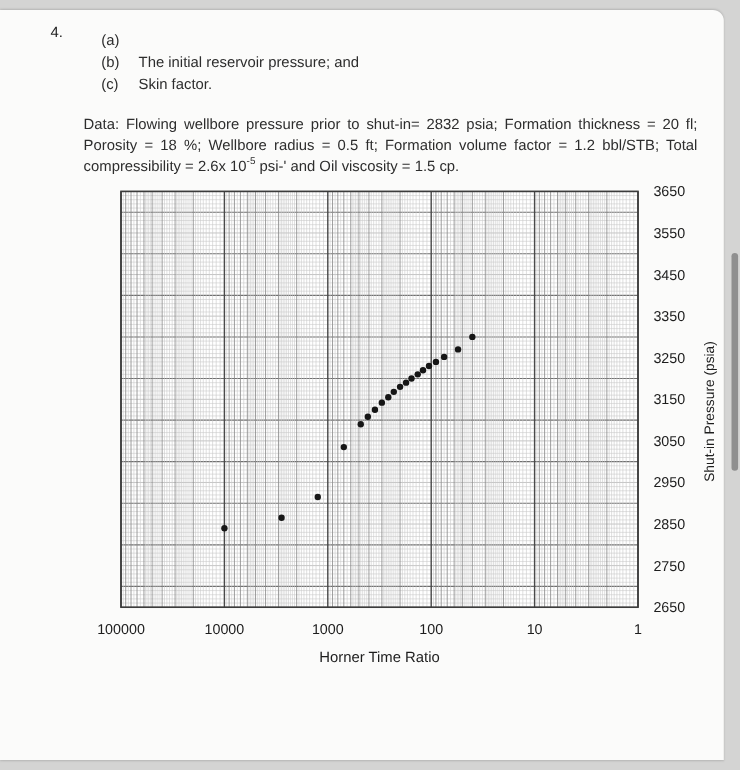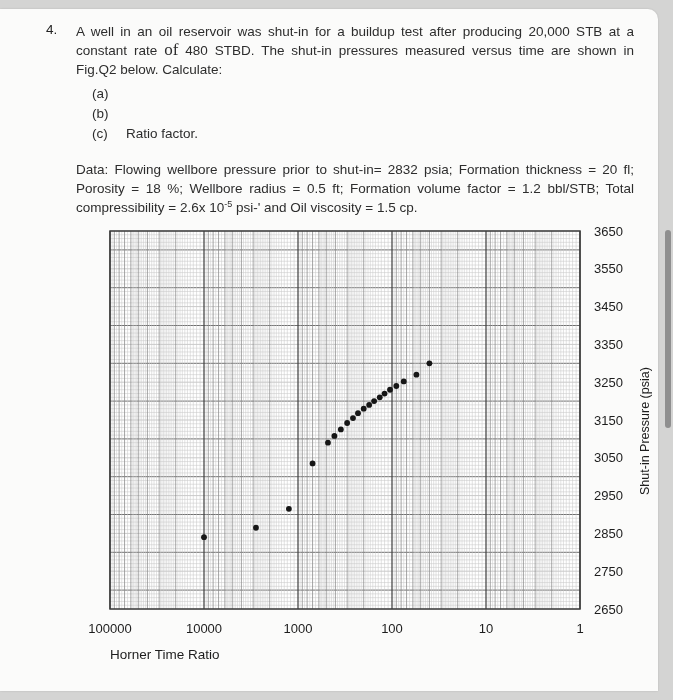--- a/index.html
+++ b/index.html
@@ -24,49 +24,49 @@
   .qbody{width:558px;font-size:13.5px;color:#2d2d2d;}
   .intro{margin:0;text-align:justify;line-height:19px;}
   .of-serif{font-family:"Liberation Serif", serif;font-size:17px;line-height:1;}
   .items{margin:5px 0 4px 16px;}
   .item{display:flex;line-height:20px;}
   .item-label{width:34px;flex:none;}
   .data-par{margin:16px 0 0 0;text-align:justify;line-height:19px;}
   sup{font-size:9px;vertical-align:super;line-height:0;}
   .chart{position:relative;margin:6px 0 0 14px;width:600px;}
   .chart svg{overflow:visible;display:block;font-family:"Liberation Sans", sans-serif;}
-  .xlabel{width:470px;margin:8px 0 0 20px;text-align:left;font-size:13.5px;color:#1d1d1d;}
+  .xlabel{width:470px;margin:8px 0 0 20px;text-align:center;font-size:13.5px;color:#1d1d1d;}
   .ylabel{
     position:absolute;left:548px;top:272px;white-space:nowrap;
     transform:rotate(-90deg);transform-origin:0 0;
     font-size:12.5px;color:#1d1d1d;
   }
 </style>
 </head>
 <body>
 
 <div class="page">
   <div class="content">
 
     <div class="question">
       <div class="qnum">4.</div>
       <div class="qbody">
 
-        <p class="intro"><span>A well in an oil reservoir was shut-in for a buildup test after producing 20,000 STB at a constant rate </span><span class="of-serif">of</span><span> 480 STBD. The shut-in pressures measured versus time are shown in Fig.Q2 below. Calculate:</span></p>
 
         <div class="items">
           <div class="item">
             <span class="item-label">(a)</span>
           </div>
           <div class="item">
             <span class="item-label">(b)</span>
+            <span>The initial reservoir pressure; and</span>
           </div>
           <div class="item">
             <span class="item-label">(c)</span>
-            <span>Ratio factor.</span>
+            <span>Skin factor.</span>
           </div>
         </div>
 
         <p class="data-par"><span>Data: Flowing wellbore pressure prior to shut-in= 2832 psia; Formation thickness = 20 fl; Porosity = 18 %; Wellbore radius = 0.5 ft; Formation volume factor = 1.2 bbl/STB; Total compressibility = 2.6x 10</span><sup>-5</sup><span> psi-' and Oil viscosity = 1.5 cp.</span></p>
 
         <div class="chart">
           <svg id="plot-svg" width="555" height="416">
               <rect x="20" y="8" width="470" height="378" fill="#ffffff"></rect>
               <line x1="20" y1="386" x2="490" y2="386" stroke="#a6a6a6" stroke-width="0.6"></line>
               <line x1="20" y1="382.21999999999997" x2="490" y2="382.21999999999997" stroke="#cfcfcf" stroke-width="0.6"></line>

